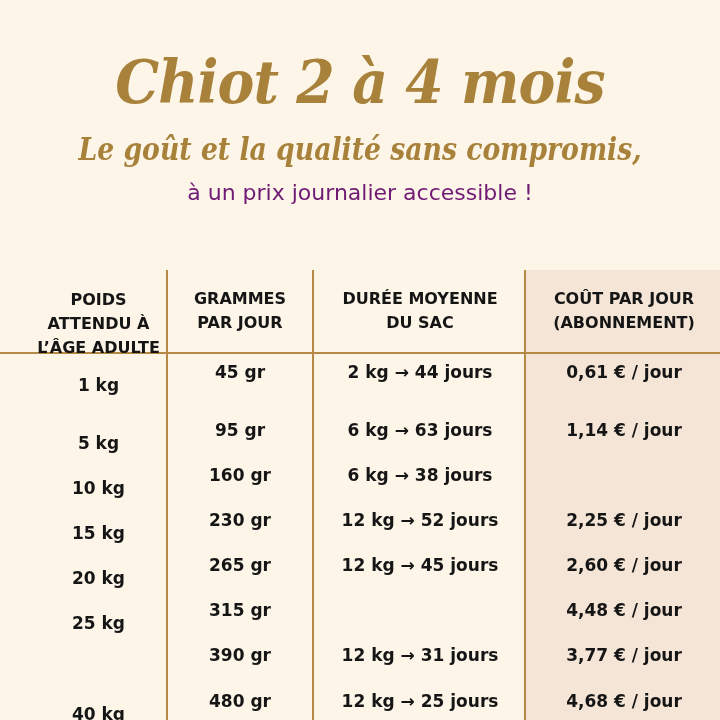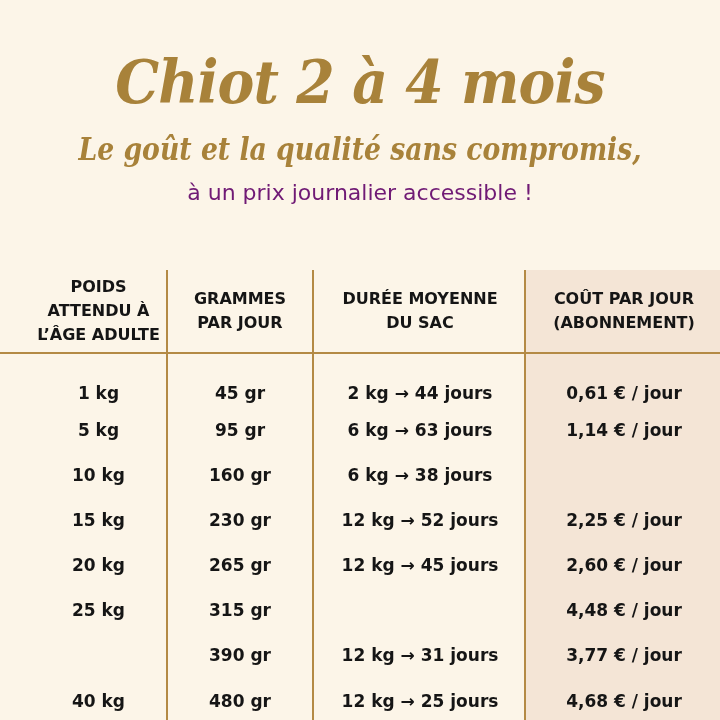--- a/index.html
+++ b/index.html
@@ -64,21 +64,21 @@
       position: absolute; left: 0; width: 720px; height: 45px;
     }
     .cell {
       position: absolute; top: 0; height: 45px;
       display: flex; align-items: center; justify-content: center;
       font-family: "DejaVu Sans", sans-serif;
       font-size: 17px; font-weight: 600; color: #151515;
       white-space: nowrap;
     }
     .cell.bold { font-weight: bold; }
-    .c1 { left: 0; width: 197px; }
+    .c1 { left: 0; width: 197px; margin-top: 13px; }
     .c2 { left: 168px; width: 144px; }
     .c3 { left: 314px; width: 212px; }
     .c4 { left: 528px; width: 192px; }
   </style>
 </head>
 <body>
 
 <div class="title">Chiot 2 à 4 mois</div>
 <div class="subtitle">Le goût et la qualité sans compromis,</div>
 <div class="tagline">à un prix journalier accessible !</div>
@@ -93,21 +93,21 @@
   <div class="th c1">POIDS
 ATTENDU À
 L’ÂGE ADULTE</div>
   <div class="th c2">GRAMMES
 PAR JOUR</div>
   <div class="th c3">DURÉE MOYENNE
 DU SAC</div>
   <div class="th c4">COÛT PAR JOUR
 (ABONNEMENT)</div>
 
-  <div class="row" style="top:100px">
+  <div class="row" style="top:79px">
     <div class="cell c1">1 kg</div>
     <div class="cell c2">45 gr</div>
     <div class="cell c3">2 kg → 44 jours</div>
     <div class="cell c4 bold">0,61 € / jour</div>
   </div>
   <div class="row" style="top:137px">
     <div class="cell c1">5 kg</div>
     <div class="cell c2">95 gr</div>
     <div class="cell c3">6 kg → 63 jours</div>
     <div class="cell c4 bold">1,14 € / jour</div>

